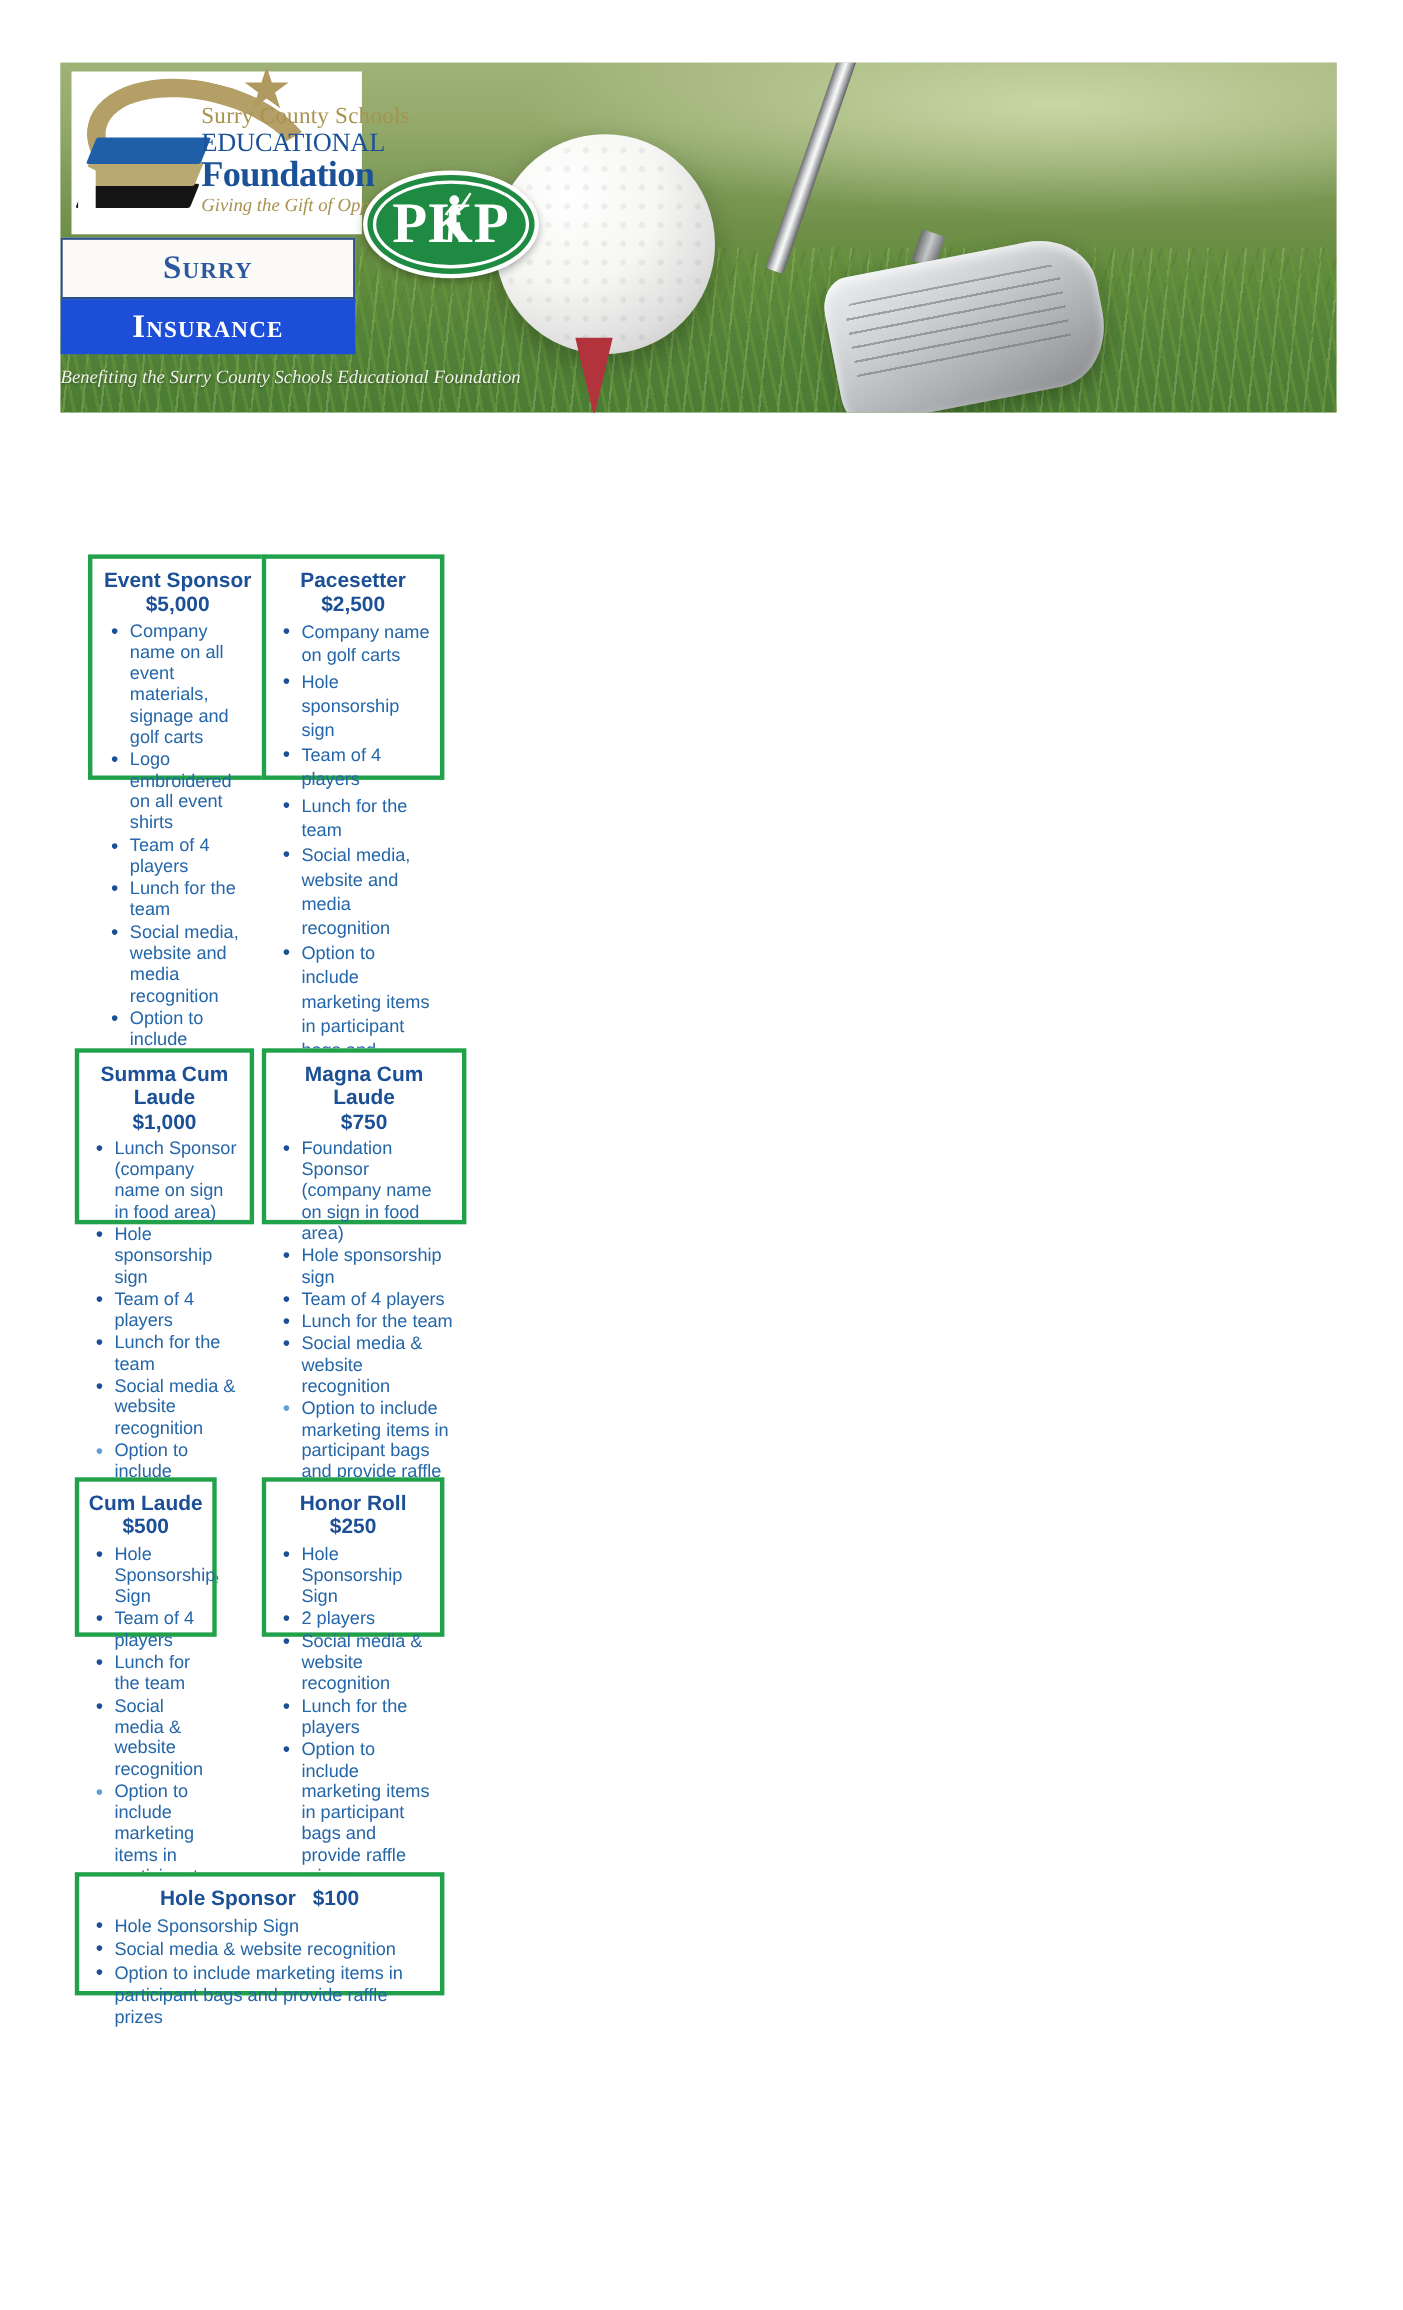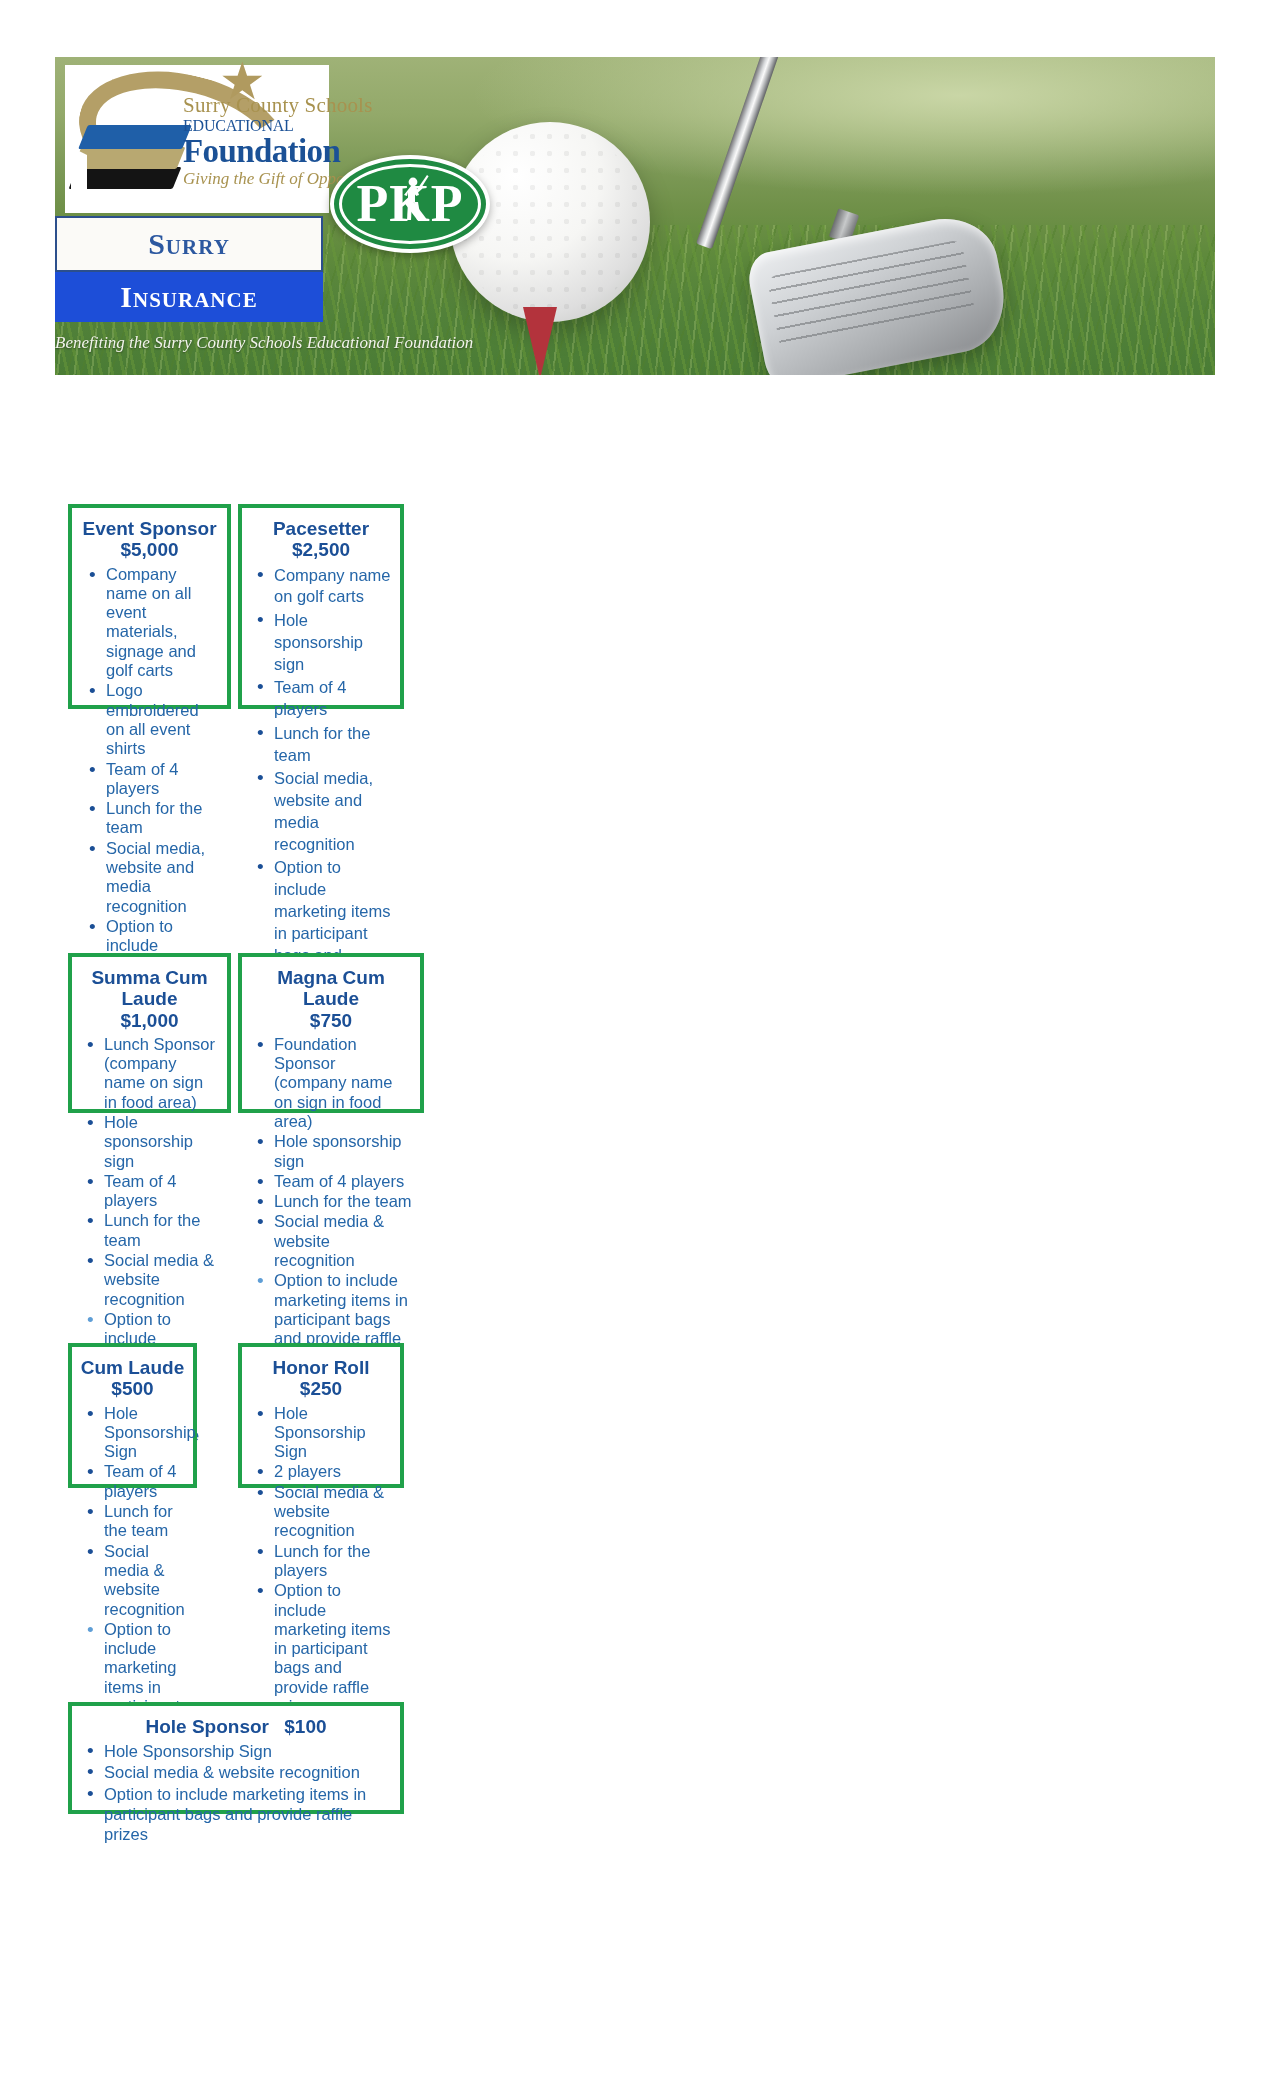--- a/index.html
+++ b/index.html
@@ -137,21 +137,21 @@
   }
   .found-star span { position: absolute; left: 0; top: -16px; }
   .books { position: absolute; left: 6px; top: 56px; width: 112px; height: 86px; }
   .bk { position: absolute; border-radius: 2px; }
   .bk1 { left: 2px; top: 46px; width: 104px; height: 22px; background: #141414; transform: skewX(-22deg); }
   .bk2 { left: 6px; top: 26px; width: 104px; height: 22px; background: #b8a871; transform: skewX(-22deg); }
   .bk3 { left: 12px; top: 4px; width: 104px; height: 24px; background: #1f5fa8; transform: skewX(-22deg); }
   .bk-edge { position: absolute; left: 0px; top: 30px; width: 16px; height: 42px; background: #ffffff; transform: skewY(26deg); }
   .found-text { position: absolute; left: 118px; top: 28px; width: 146px; }
   .ft-1 { font-family: "Liberation Serif", serif; font-size: 21px; color: #a8924f; letter-spacing: .2px; white-space: nowrap; }
-  .ft-2 { font-family: "Liberation Serif", serif; font-size: 16px; color: #1b5196; letter-spacing: -.2px; line-height: 1.04; white-space: nowrap; }
+  .ft-2 { font-family: "Liberation Serif", serif; font-size: 24px; color: #1b5196; letter-spacing: -.2px; line-height: 1.04; white-space: nowrap; }
   .ft-3 { font-family: "Liberation Serif", serif; font-weight: bold; font-size: 33px; color: #1b5196; line-height: .98; letter-spacing: -.6px; white-space: nowrap; }
   .ft-4 { font-family: "Liberation Serif", serif; font-style: italic; font-size: 17px; color: #a8924f; margin-top: 2px; white-space: nowrap; }
 
   
   .pkp {
     position: absolute;
     left: 275px; top: 98px;
     width: 152px; height: 90px;
     border-radius: 50%;
     background: #1f8a42;
@@ -260,21 +260,21 @@
     left: -17px;
     top: -1px;
     color: #1b4f96;
     font-size: 19px;
     line-height: 1.12;
   }
   ul.benefits li.lt::before { color: #5f9ed6; }
   ul.benefits li .small { font-size: 14px; }
 
   
-  #card-event      { left: 68px;  top: 504px;  width: 163px; height: 205px; }
+  #card-event      { left: 80px;  top: 504px;  width: 163px; height: 205px; }
   #card-pace       { left: 238px; top: 504px;  width: 166px; height: 205px; }
   #card-summa      { left: 68px;  top: 953px;  width: 163px; height: 160px; }
   #card-magna      { left: 238px; top: 953px;  width: 186px; height: 160px; }
   #card-cum        { left: 68px;  top: 1343px; width: 129px; height: 145px; }
   #card-honor      { left: 238px; top: 1343px; width: 166px; height: 145px; }
   #card-hole       { left: 68px;  top: 1702px; width: 336px; height: 112px; }
 
   #card-event  ul.benefits { padding-left: 28px; }
   #card-pace   ul.benefits li { line-height: 1.32; margin-bottom: 2px; }
   #card-hole  .card-title { font-size: 19px; }

